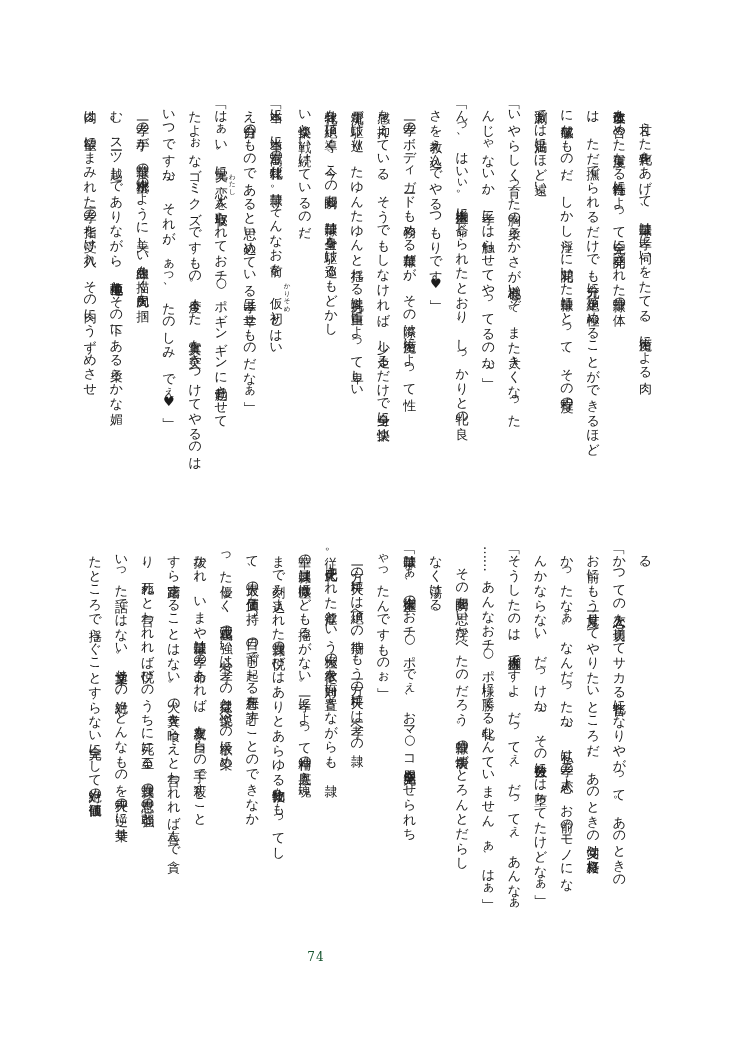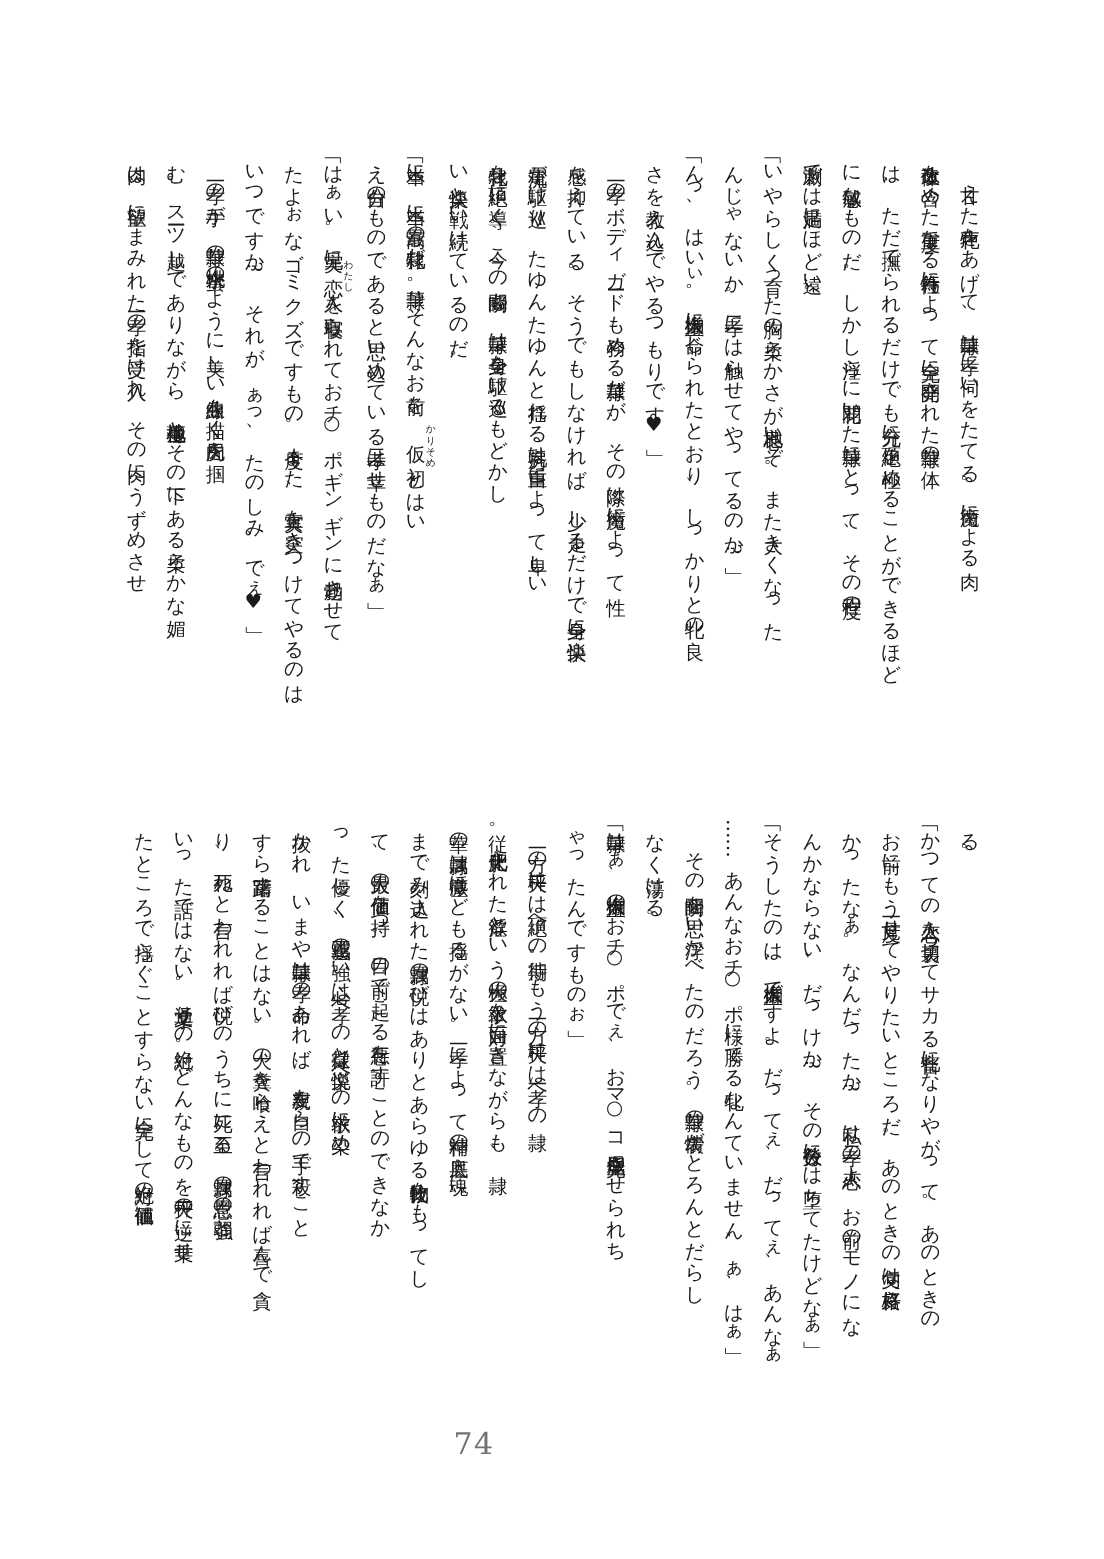--- a/index.html
+++ b/index.html
@@ -35,23 +35,23 @@
     font-size: 6.5px;
     letter-spacing: 0;
     font-family: "DejaVu Serif", "Liberation Serif", serif;
   }
   .page-num {
     position: absolute;
     top: 950px;
     left: 0;
     width: 632px;
     text-align: center;
-    font-size: 20px;
+    font-size: 12px;
     letter-spacing: 1px;
-    color: #737373;
+    color: #14532d;
   }
 </style>
 </head>
 <body>
 
 <div class="page">
   <div class="band band-top">
       <div class="vline">　甘えた牝声をあげて、隷華は一孝に伺いをたてる。魔術による肉</div>
       <div class="vline">体改造を含めた度重なる性行為によって完全に開発された隷華の体</div>
       <div class="vline">は、ただ撫でられるだけでも充分に絶頂を極めることができるほど</div>

